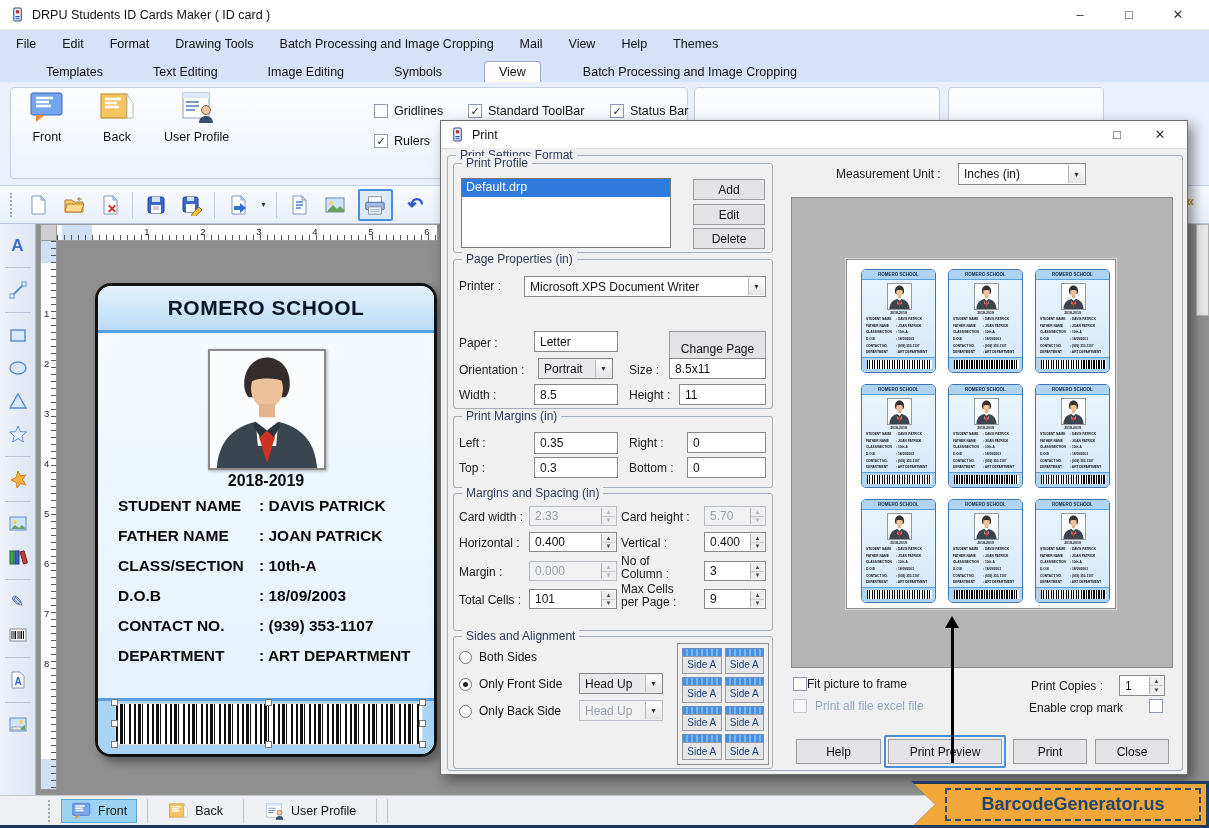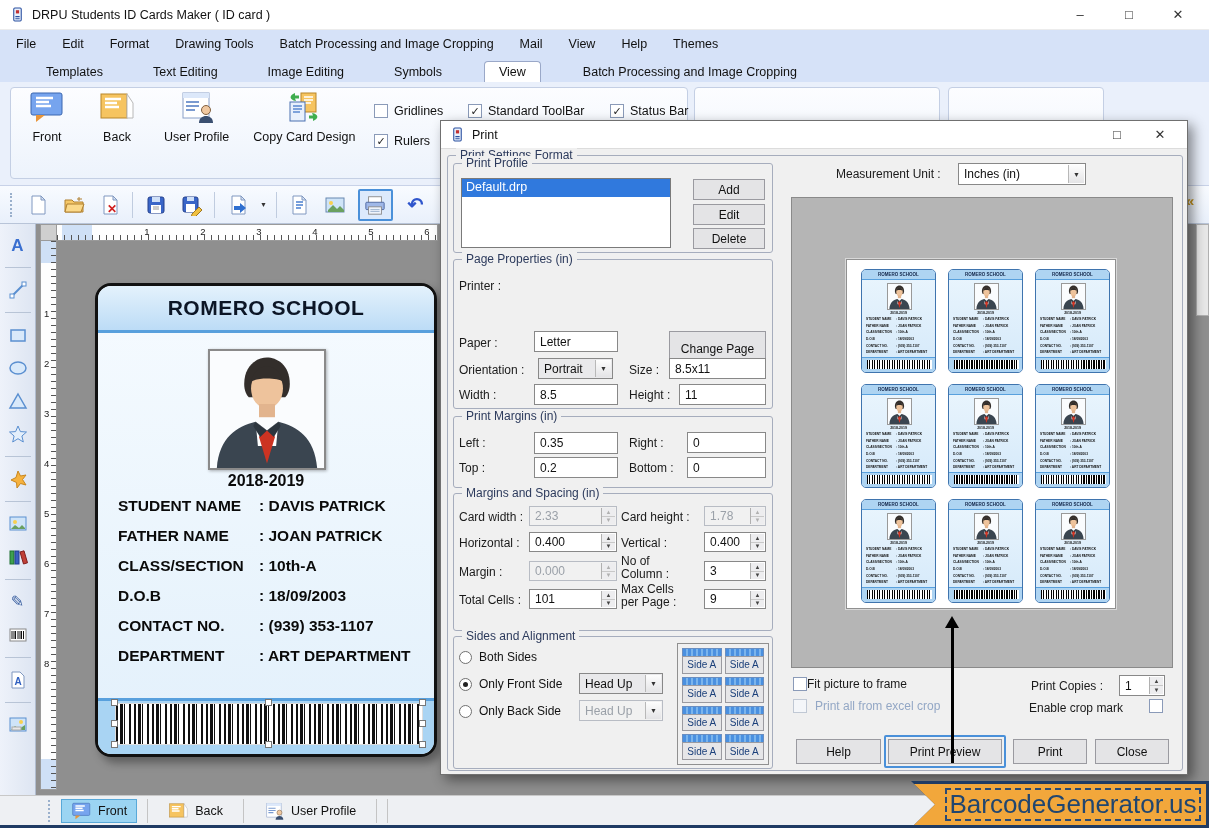--- a/index.html
+++ b/index.html
@@ -75,21 +75,21 @@
 .sitem{display:flex;align-items:center;gap:6px;padding:2px 9px;font-size:12.5px;border:1px solid transparent;white-space:nowrap}
 .sitem svg{width:21px;height:18px}
 .sitem.active{background:#9bd4f2;border-color:#58a8d8}
 .ssep{width:1px;height:24px;background:#c4c4c4}
 #bottomline{position:absolute;left:0;top:825px;width:1209px;height:3px;background:#1f3b63}
 
 #badge{position:absolute;left:905px;top:781px;width:304px;height:47px;z-index:30}
 #badge .bg{position:absolute;inset:0;background:#1f3b63;clip-path:polygon(6px 0,100% 0,100% 100%,6px 100%,30px 50%)}
 #badge .fg{position:absolute;inset:3px;background:#f2a73b;clip-path:polygon(6px 0,100% 0,100% 100%,6px 100%,27px 50%)}
 #badge .dash{position:absolute;top:7px;bottom:7px;left:40px;right:8px;border:2px dashed #2a4a74}
-#badge .txt{position:absolute;left:40px;right:8px;top:0;bottom:0;display:flex;align-items:center;justify-content:center;font-size:26px;font-weight:normal;color:#21466f}
+#badge .txt{position:absolute;left:40px;right:8px;top:0;bottom:0;display:flex;align-items:center;justify-content:center;font-size:18px;font-weight:bold;color:#21466f}
 
 #dialog{position:absolute;left:440px;top:120px;width:748px;height:655px;background:#f0f0f0;border:1px solid #707070;box-shadow:5px 5px 12px rgba(0,0,0,.45);z-index:10}
 #dlg-title{position:absolute;left:0;top:0;width:100%;height:28px;background:#fff;border-bottom:1px solid #dcdcdc;display:flex;align-items:center;gap:7px;padding:0 9px;font-size:12.5px}
 #dlg-title .spacer{flex:1}
 .dctl{width:36px;text-align:center;color:#333;font-size:13px}
 .group{position:absolute;border:1px solid #a6adbd;border-radius:3px}
 .glabel{position:absolute;top:-8px;left:8px;background:#f0f0f0;padding:0 4px;font-size:12px;color:#2c3a5c;white-space:nowrap}
 .flabel{position:absolute;font-size:12px;color:#1a1a1a;white-space:nowrap}
 .flabel.wrap{white-space:normal;line-height:13px}
 .flabel.dim{color:#93a7c5}
@@ -199,33 +199,20 @@
           <svg viewBox="0 0 38 32">
             <rect x="5" y="2" width="26" height="25" fill="#fff" stroke="#8aa0c8"></rect>
             <rect x="5" y="2" width="26" height="5" fill="#dce8fa"></rect>
             <path d="M8 11h13M8 15h13M8 19h9" stroke="#7a9ad0" stroke-width="2"></path>
             <circle cx="28" cy="19" r="4.5" fill="#f0c8a0" stroke="#806040"></circle>
             <path d="M21 32c0-5 3.5-7 7-7s7 2 7 7z" fill="#3a4f70"></path>
           </svg>
         </span>
         <span>User Profile</span>
       </div>
-      <div class="rbtn">
-        <span>
-          <svg viewBox="0 0 38 32">
-            <rect x="16" y="2" width="15" height="19" fill="#f6c460" stroke="#b8862a"></rect>
-            <path d="M19 6h9M19 9h9M19 12h7" stroke="#fff" stroke-width="1.5"></path>
-            <rect x="5" y="11" width="15" height="19" fill="#e8f0fc" stroke="#4a70b0"></rect>
-            <path d="M8 15h9M8 18h9M8 21h7" stroke="#5a88d0" stroke-width="1.5"></path>
-            <path d="M27 22c7 1 7 6 1 8l0-2.5h-4v-3h4z" fill="#3fae4f"></path>
-            <path d="M11 10C4 9 4 4 10 2l0 2.5h4v3h-4z" fill="#3fae4f"></path>
-          </svg>
-        </span>
-        <span>Copy Card Design</span>
-      </div>
     </div>
   <div id="ribbon-checks">
       <label class="rcheck" style="left:374px;top:22px"><span class="cb"></span>Gridlines</label>
       <label class="rcheck" style="left:374px;top:52px"><span class="cb checked"></span>Rulers</label>
       <label class="rcheck" style="left:468px;top:22px"><span class="cb checked"></span>Standard ToolBar</label>
       <label class="rcheck" style="left:610px;top:22px"><span class="cb checked"></span>Status Bar</label>
     </div>
 </div>
 
 <div id="toolbar">
@@ -982,20 +969,24 @@
         <div class="mb">
           <div class="mbc"></div>
         </div>
       </div>
     </div>
 
   <div class="group" style="left:12px;top:138px;width:320px;height:150px">
     <span class="glabel">Page Properties (in)</span>
   </div>
   <span class="flabel" style="left:18px;top:158px">Printer :</span>
+  <div class="inp combo" style="left:83px;top:155px;width:242px;height:21px">
+    <span>Microsoft XPS Document Writer</span>
+      <span class="car">▼</span>
+  </div>
   <span class="flabel" style="left:18px;top:215px">Paper :</span>
   <div class="inp" style="left:93px;top:210px;width:84px;height:21px">
       <span>Letter</span>
     </div>
   <div class="btn" style="left:228px;top:210px;width:97px;height:35px">Change Page</div>
   <span class="flabel" style="left:18px;top:242px">Orientation :</span>
   <div class="inp combo gray" style="left:97px;top:237px;width:75px;height:21px">
     <span>Portrait</span>
       <span class="car">▼</span>
   </div>
@@ -1018,41 +1009,41 @@
   <span class="flabel" style="left:18px;top:315px">Left :</span>
   <div class="inp" style="left:93px;top:311px;width:84px;height:22px">
       <span>0.35</span>
     </div>
   <span class="flabel" style="left:188px;top:315px">Right :</span>
   <div class="inp" style="left:246px;top:311px;width:79px;height:21px">
       <span>0</span>
     </div>
   <span class="flabel" style="left:18px;top:340px">Top :</span>
   <div class="inp" style="left:93px;top:336px;width:84px;height:21px">
-      <span>0.2</span>
+      <span>0.3</span>
     </div>
   <span class="flabel" style="left:188px;top:340px">Bottom :</span>
   <div class="inp" style="left:246px;top:336px;width:79px;height:21px">
       <span>0</span>
     </div>
 
   <div class="group" style="left:12px;top:372px;width:320px;height:138px">
     <span class="glabel">Margins and Spacing (in)</span>
   </div>
   <span class="flabel" style="left:18px;top:389px">Card width :</span>
   <div class="inp spin dis" style="left:88px;top:385px;width:88px;height:20px">
       <span>2.33</span>
       <span class="sb">
         <i>▲</i>
         <i>▼</i>
       </span>
     </div>
   <span class="flabel" style="left:180px;top:389px">Card height :</span>
   <div class="inp spin dis" style="left:263px;top:385px;width:62px;height:20px">
-      <span>1.78</span>
+      <span>5.70</span>
       <span class="sb">
         <i>▲</i>
         <i>▼</i>
       </span>
     </div>
   <span class="flabel" style="left:18px;top:415px">Horizontal :</span>
   <div class="inp spin" style="left:88px;top:411px;width:88px;height:20px">
       <span>0.400</span>
       <span class="sb">
         <i>▲</i>
@@ -1150,21 +1141,21 @@
         <div class="tbtn">Side A</div>
       </div>
     </div>
 
   <div class="dlg-check" style="left:352px;top:556px;gap:0">
     <span class="cb"></span>
       <span class="flabel" style="position:static">Fit picture to frame</span>
   </div>
   <div class="dlg-check" style="left:352px;top:578px;gap:8px">
     <span class="cb disabled"></span>
-      <span class="flabel dim" style="position:static">Print all from excel crop</span>
+      <span class="flabel dim" style="position:static">Print all file excel file</span>
   </div>
   <span class="flabel" style="left:590px;top:558px">Print Copies :</span>
   <div class="inp spin" style="left:678px;top:554px;width:46px;height:21px">
       <span>1</span>
       <span class="sb">
         <i>▲</i>
         <i>▼</i>
       </span>
     </div>
   <span class="flabel" style="left:588px;top:580px">Enable crop mark</span>

